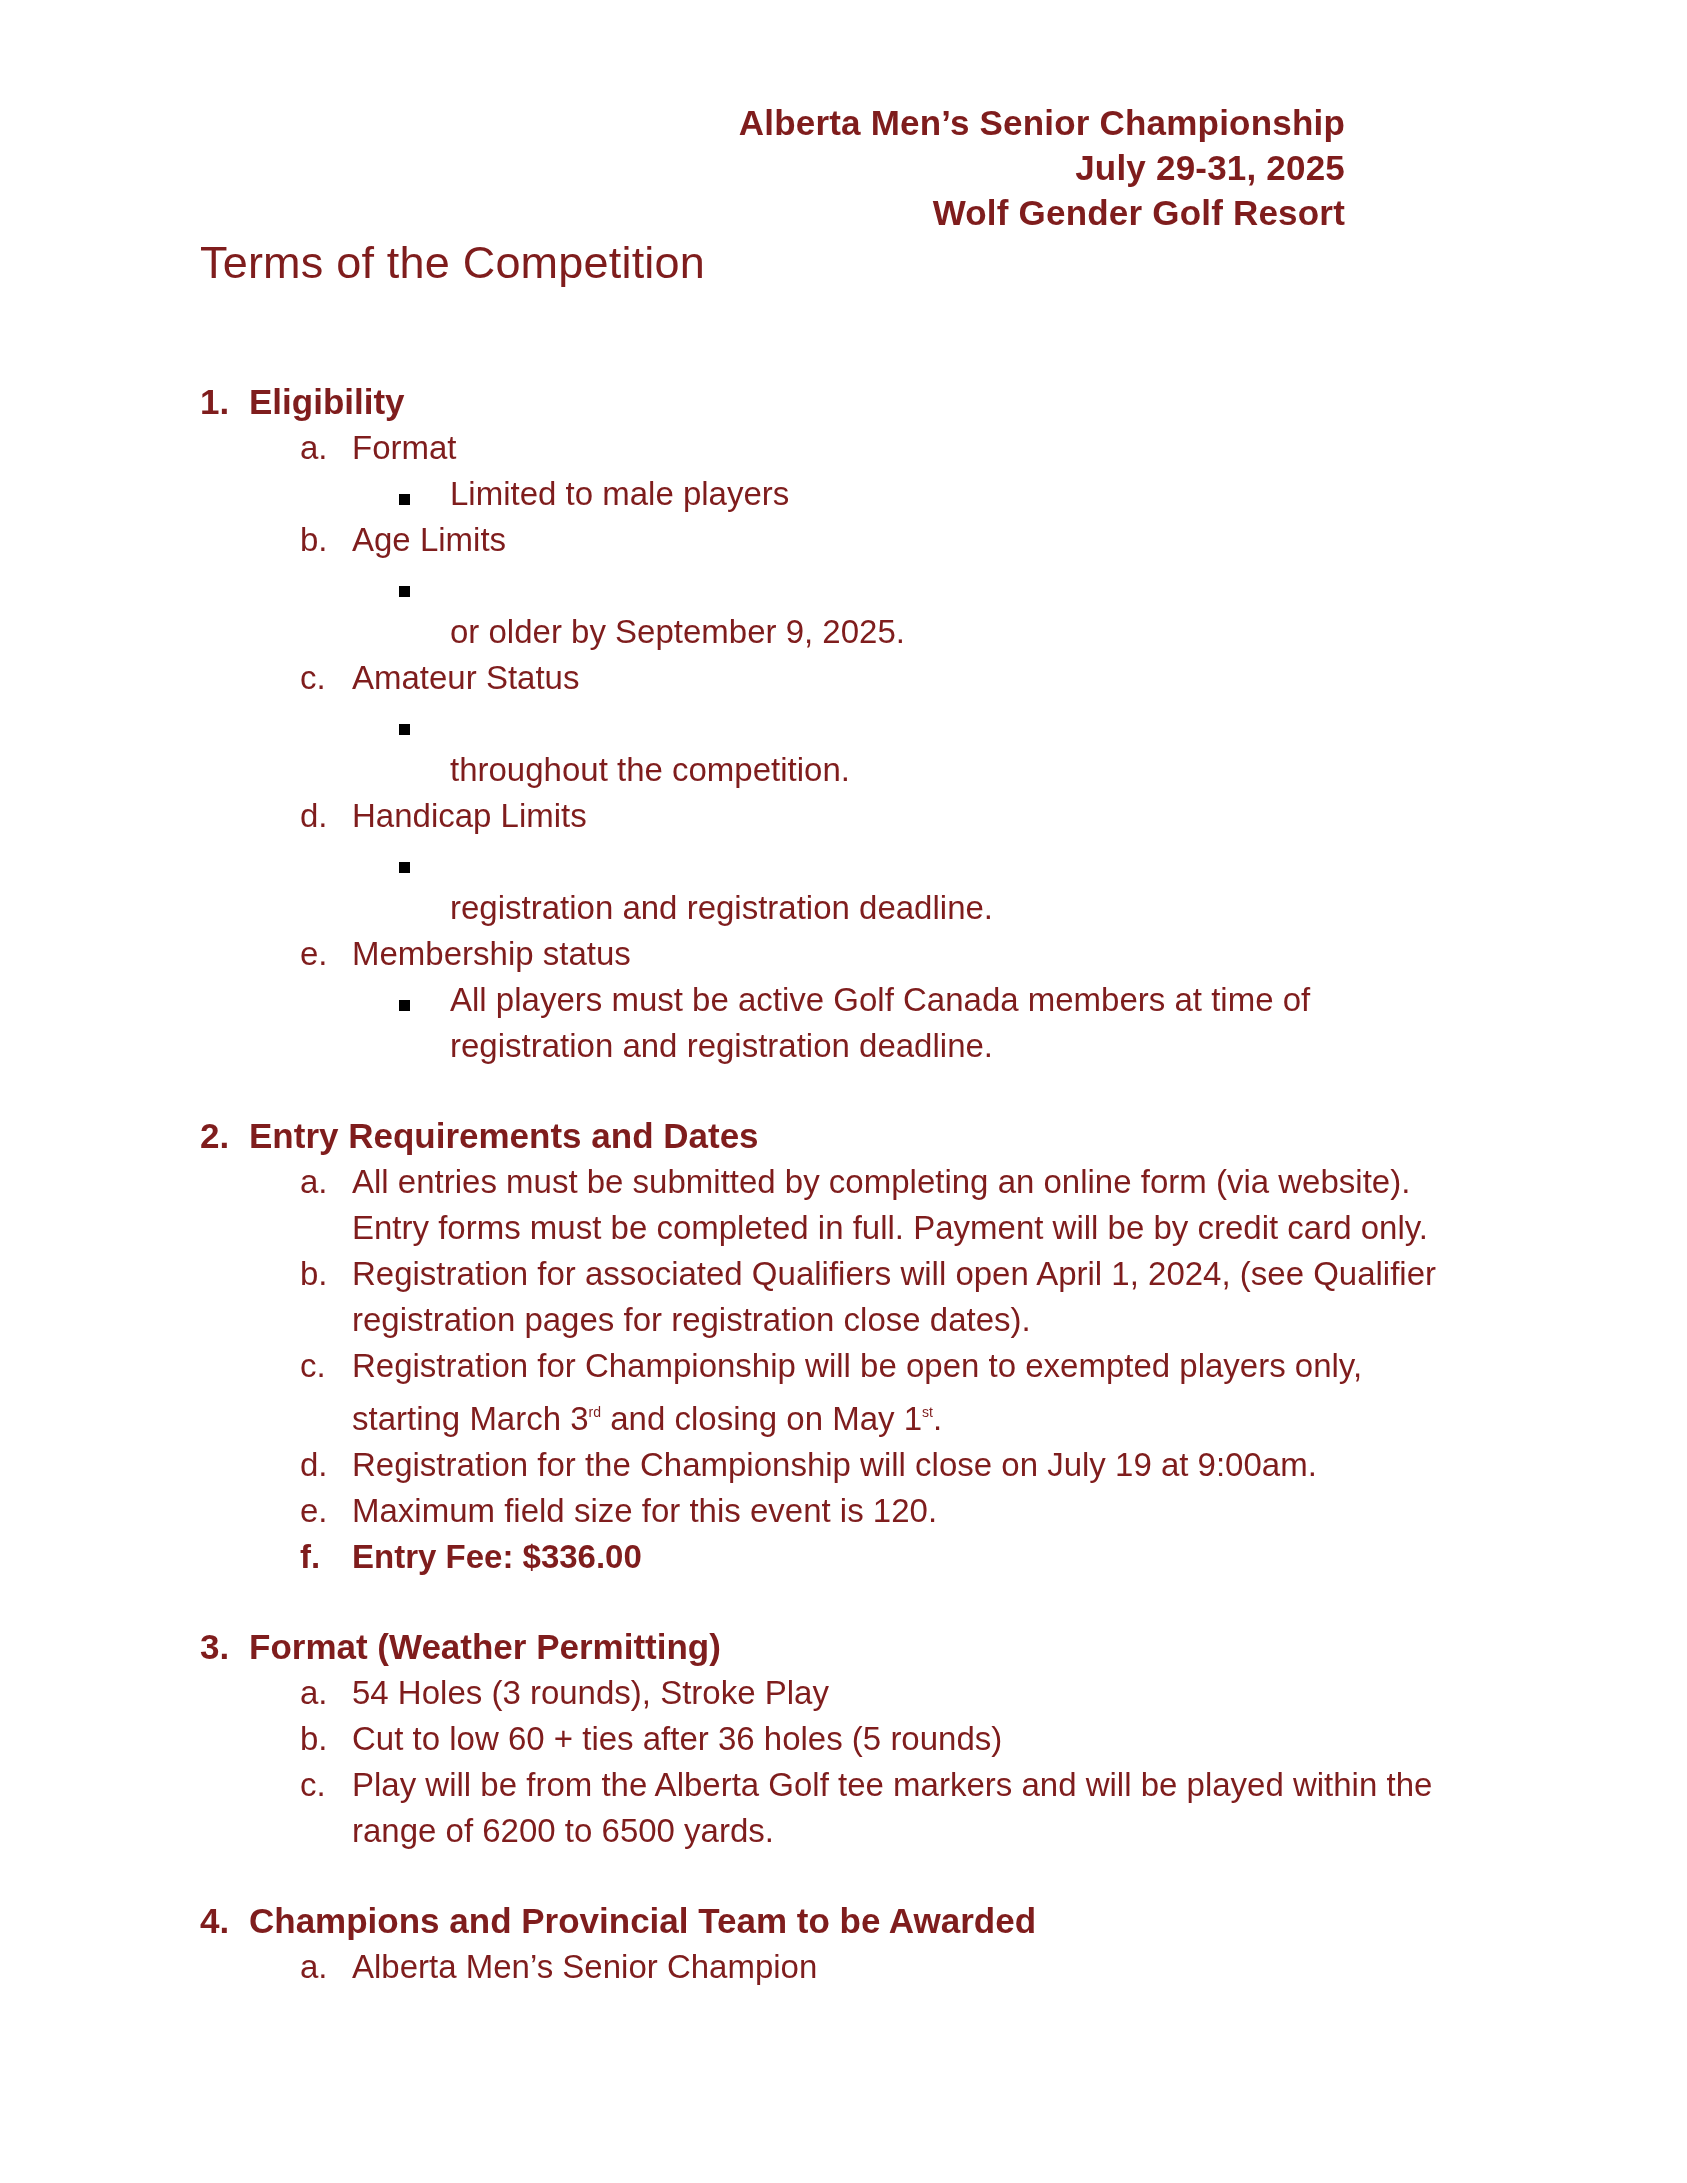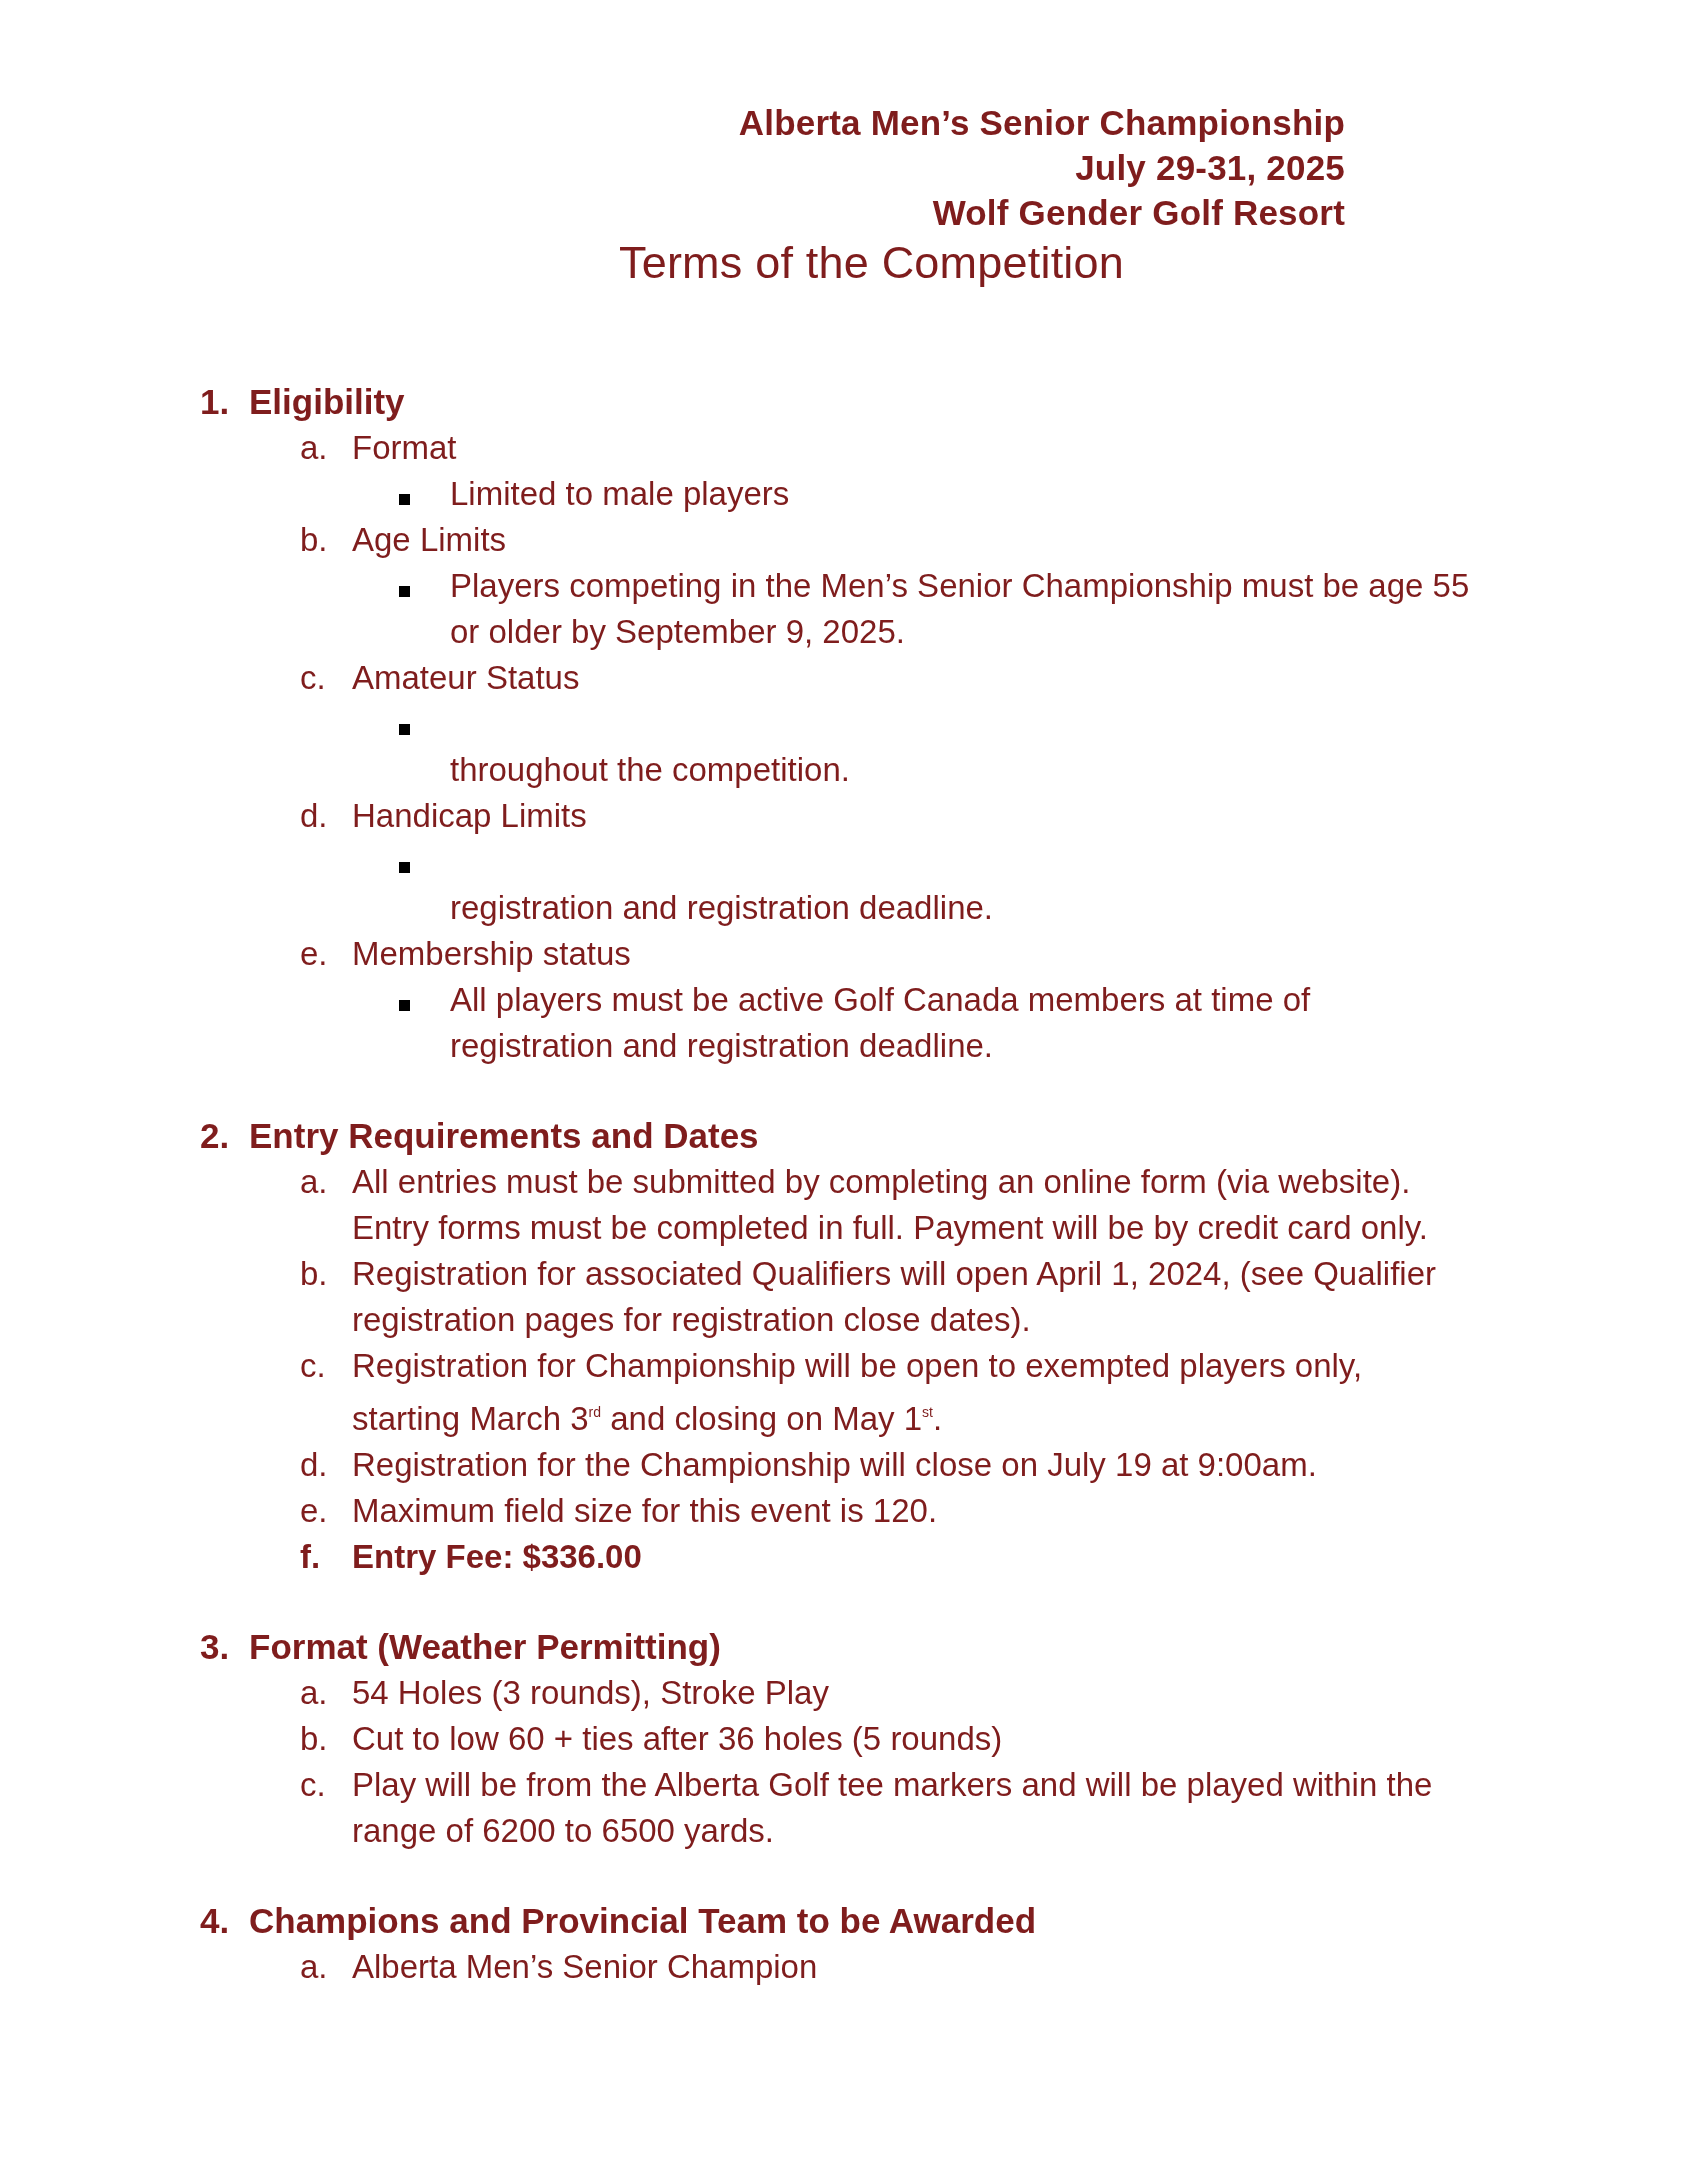--- a/index.html
+++ b/index.html
@@ -20,21 +20,20 @@
     font-size:35px;
     line-height:45px;
     letter-spacing:0.2px;
   }
   .doc-title {
     margin:0 0 0 200px;
     font-size:45px;
     line-height:55px;
     font-weight:400;
     letter-spacing:0.2px;
-    text-align:center;
   }
   .sections { margin-left:200px; }
   .section { margin-top:44px; }
   .section:first-child { margin-top:89px; }
 
   .heading-row { display:flex; font-weight:700; font-size:35px; line-height:46px; }
   .num { width:49px; flex:none; }
 
   .item { display:flex; margin-left:100px; font-size:33px; line-height:46px; }
   .item.bold { font-weight:700; }
@@ -71,21 +70,21 @@
         <div class="bullet">
           <span class="bullet-marker"><span class="sq"></span></span>
           <div class="bullet-text"><span>Limited to male players</span></div>
         </div>
         <div class="item">
           <span class="item-label">b.</span>
           <div class="item-text"><span>Age Limits</span></div>
         </div>
         <div class="bullet">
           <span class="bullet-marker"><span class="sq"></span></span>
-          <div class="bullet-text"><span>Players competing in the Men’s Senior Championship must be age 55</span><br><span>or older by September 9, 2025.</span></div>
+          <div class="bullet-text"><br><span>or older by September 9, 2025.</span></div>
         </div>
         <div class="item">
           <span class="item-label">c.</span>
           <div class="item-text"><span>Amateur Status</span></div>
         </div>
         <div class="bullet">
           <span class="bullet-marker"><span class="sq"></span></span>
           <div class="bullet-text"><br><span>throughout the competition.</span></div>
         </div>
         <div class="item">

